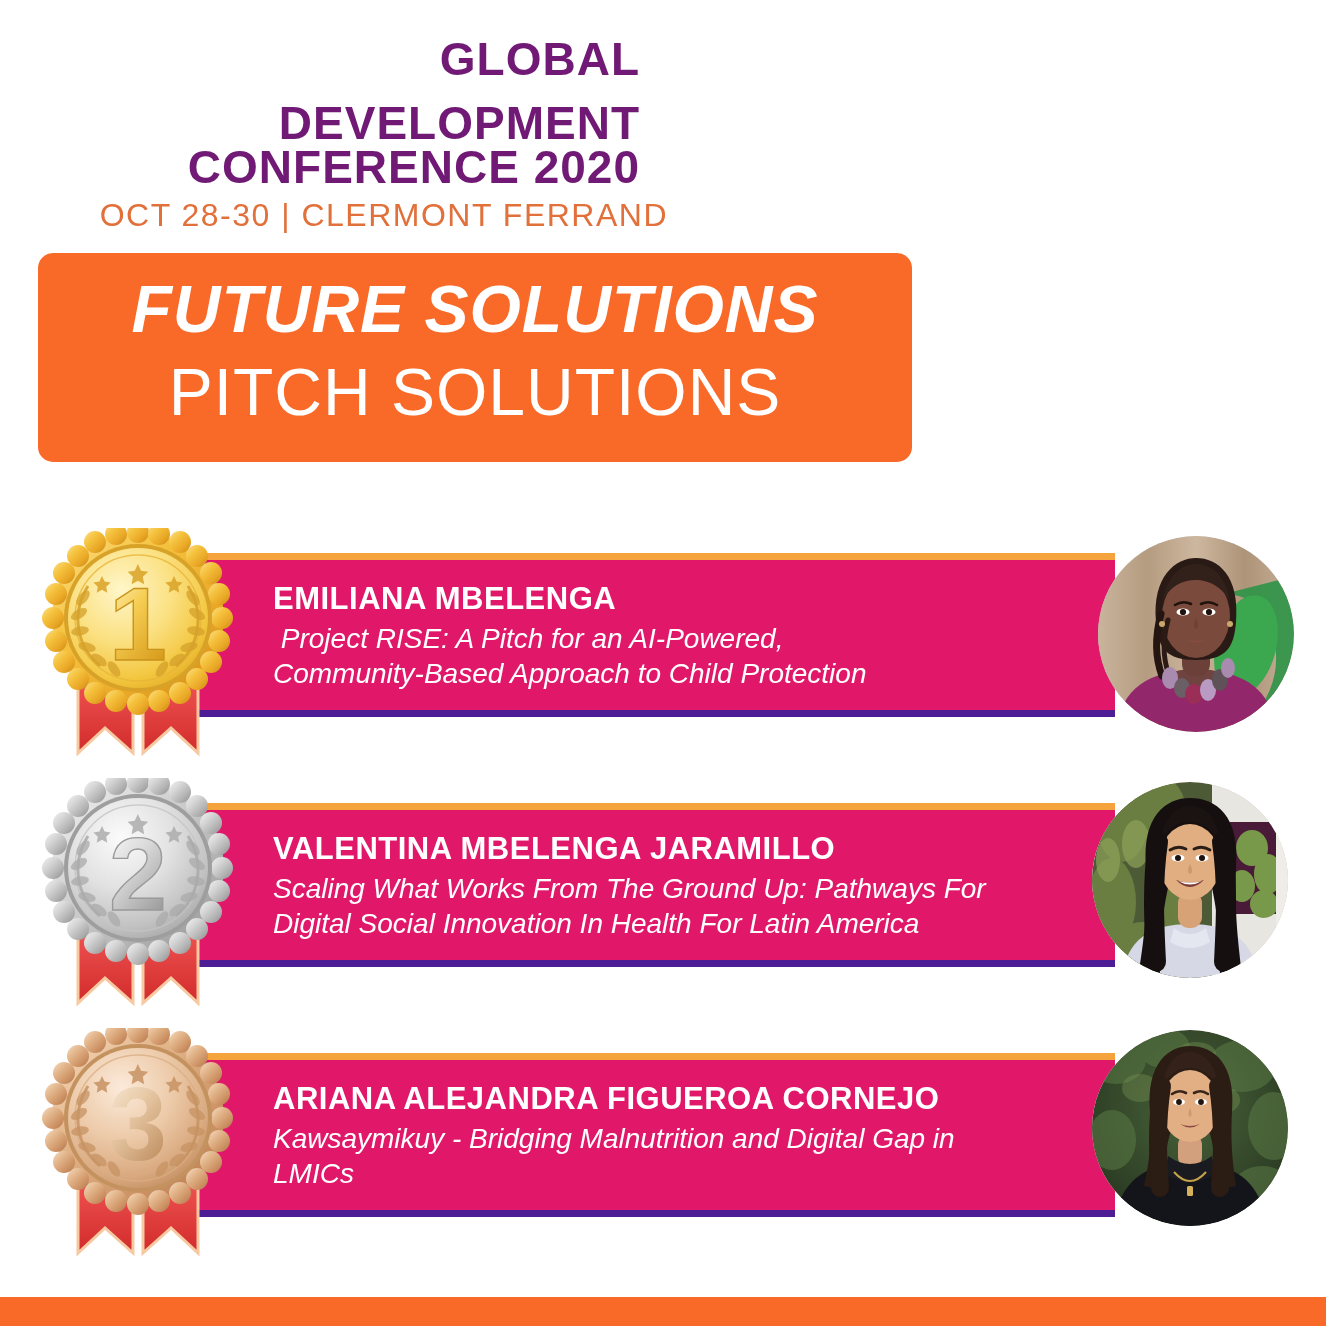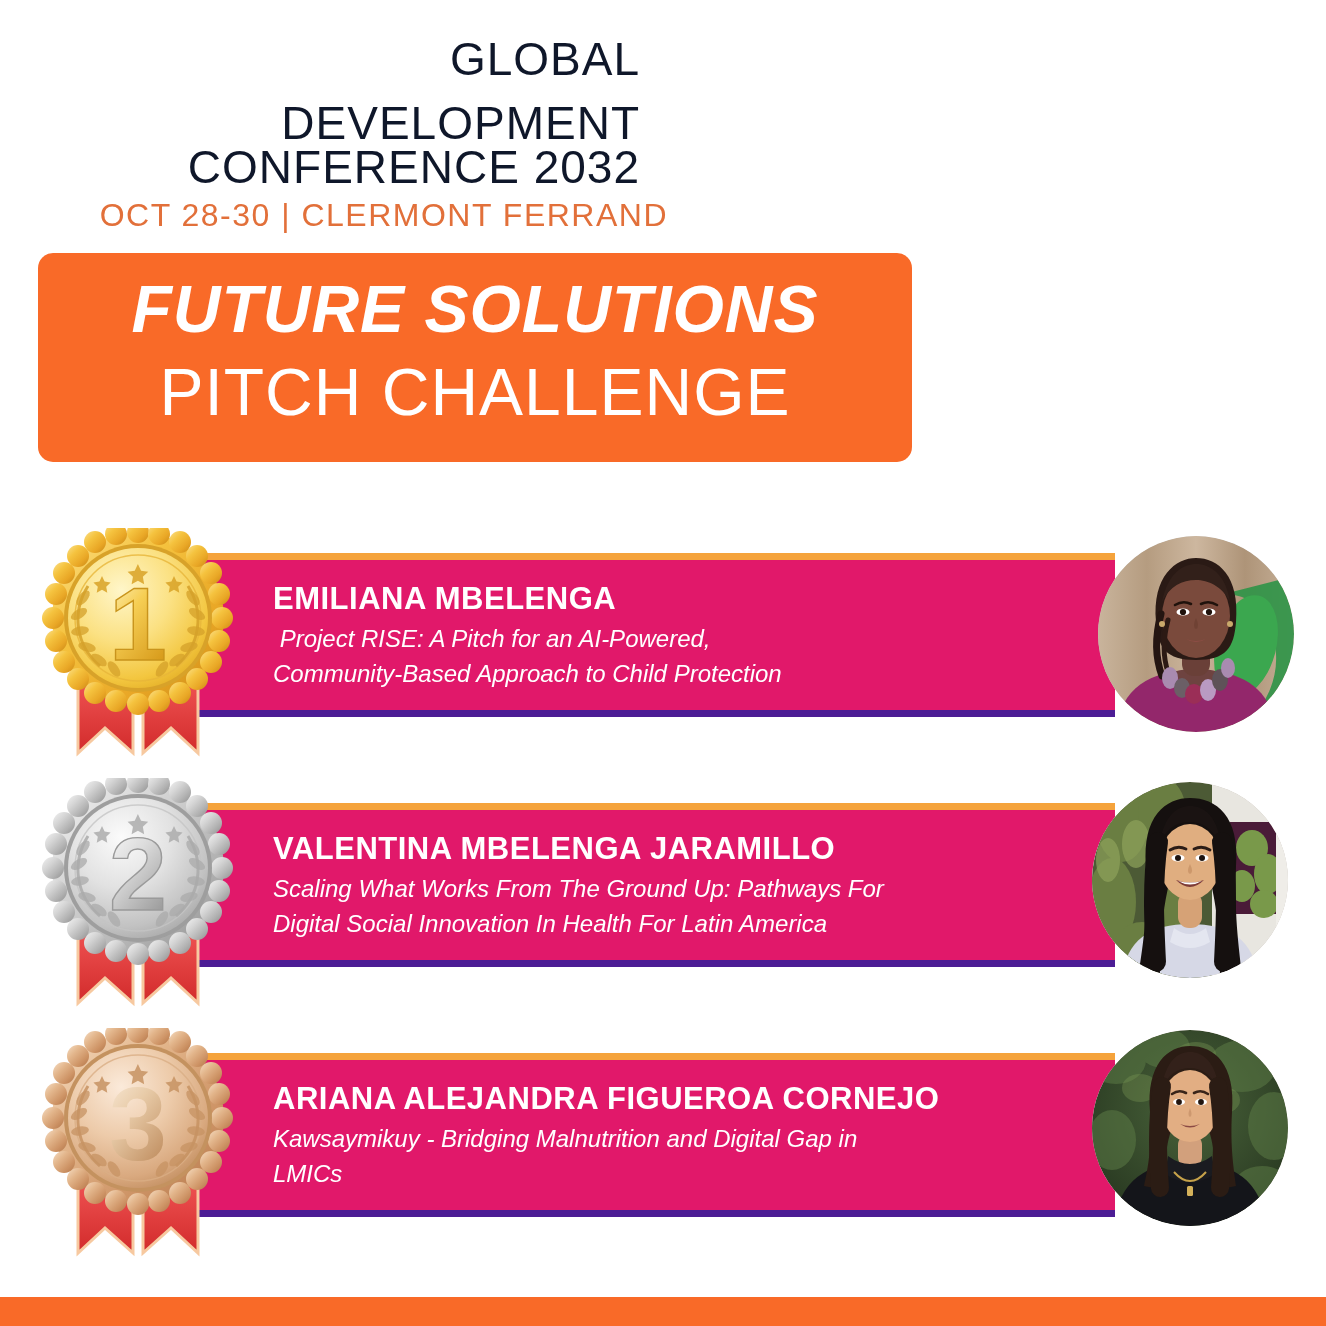--- a/index.html
+++ b/index.html
@@ -8,21 +8,21 @@
     font-family:"Liberation Sans",sans-serif;
     -webkit-font-smoothing:antialiased;
   }
 
   
   #header{
     position:absolute;left:0;top:0;width:1326px;height:250px;
   }
   .hdr-line{
     position:absolute;left:0;width:640px;text-align:right;
-    color:#0f172a;font-weight:400;letter-spacing:1px;
+    color:#701a75;font-weight:700;letter-spacing:1px;
     font-size:46px;line-height:54px;
     font-family:"Liberation Sans",sans-serif;
   }
   #hdr1{top:32px;}
   #hdr2{top:96px;}
   #hdr3{top:140px;}
   #hdr-date{
     position:absolute;left:0;top:196px;width:640px;text-align:right;
     color:#E2703A;font-size:32px;letter-spacing:1.5px;font-weight:400;
     line-height:38px;
@@ -61,21 +61,21 @@
   }
   .bar-text{
     position:absolute;left:128px;top:50%;transform:translateY(-50%);
     width:800px;color:#fff;
   }
   .w-name{
     font-size:31px;font-weight:700;letter-spacing:.5px;line-height:40px;
     white-space:nowrap;
   }
   .w-title{
-    font-size:24px;font-style:italic;font-weight:400;line-height:35px;
+    font-size:28px;font-style:italic;font-weight:400;line-height:35px;
     margin-top:2px;white-space:pre-wrap;
   }
 
   
   .medal{position:absolute;left:38px;top:0;width:200px;height:240px;}
   .medal svg{display:block;width:200px;height:240px;}
 
   
   .photo{
     position:absolute;top:8px;width:196px;height:196px;border-radius:50%;
@@ -91,27 +91,27 @@
     position:absolute;left:0;top:1297px;width:1326px;height:29px;
     background:#F96A28;
   }
 </style>
 </head>
 <body>
 
 <div id="header">
   <div class="hdr-line" id="hdr1">GLOBAL</div>
   <div class="hdr-line" id="hdr2">DEVELOPMENT</div>
-  <div class="hdr-line" id="hdr3">CONFERENCE 2032</div>
+  <div class="hdr-line" id="hdr3">CONFERENCE 2020</div>
   <div id="hdr-date">OCT 28-30 | CLERMONT FERRAND</div>
 </div>
 
 <div id="banner">
   <div id="banner-l1">FUTURE SOLUTIONS</div>
-  <div id="banner-l2">PITCH CHALLENGE</div>
+  <div id="banner-l2">PITCH SOLUTIONS</div>
 </div>
 
 <div class="row" id="row0">
   <div class="bar">
     <div class="bar-text">
       <div class="w-name">EMILIANA MBELENGA</div>
       <div class="w-title"> Project RISE: A Pitch for an AI-Powered,
 Community-Based Approach to Child Protection</div>
     </div>
   </div>

